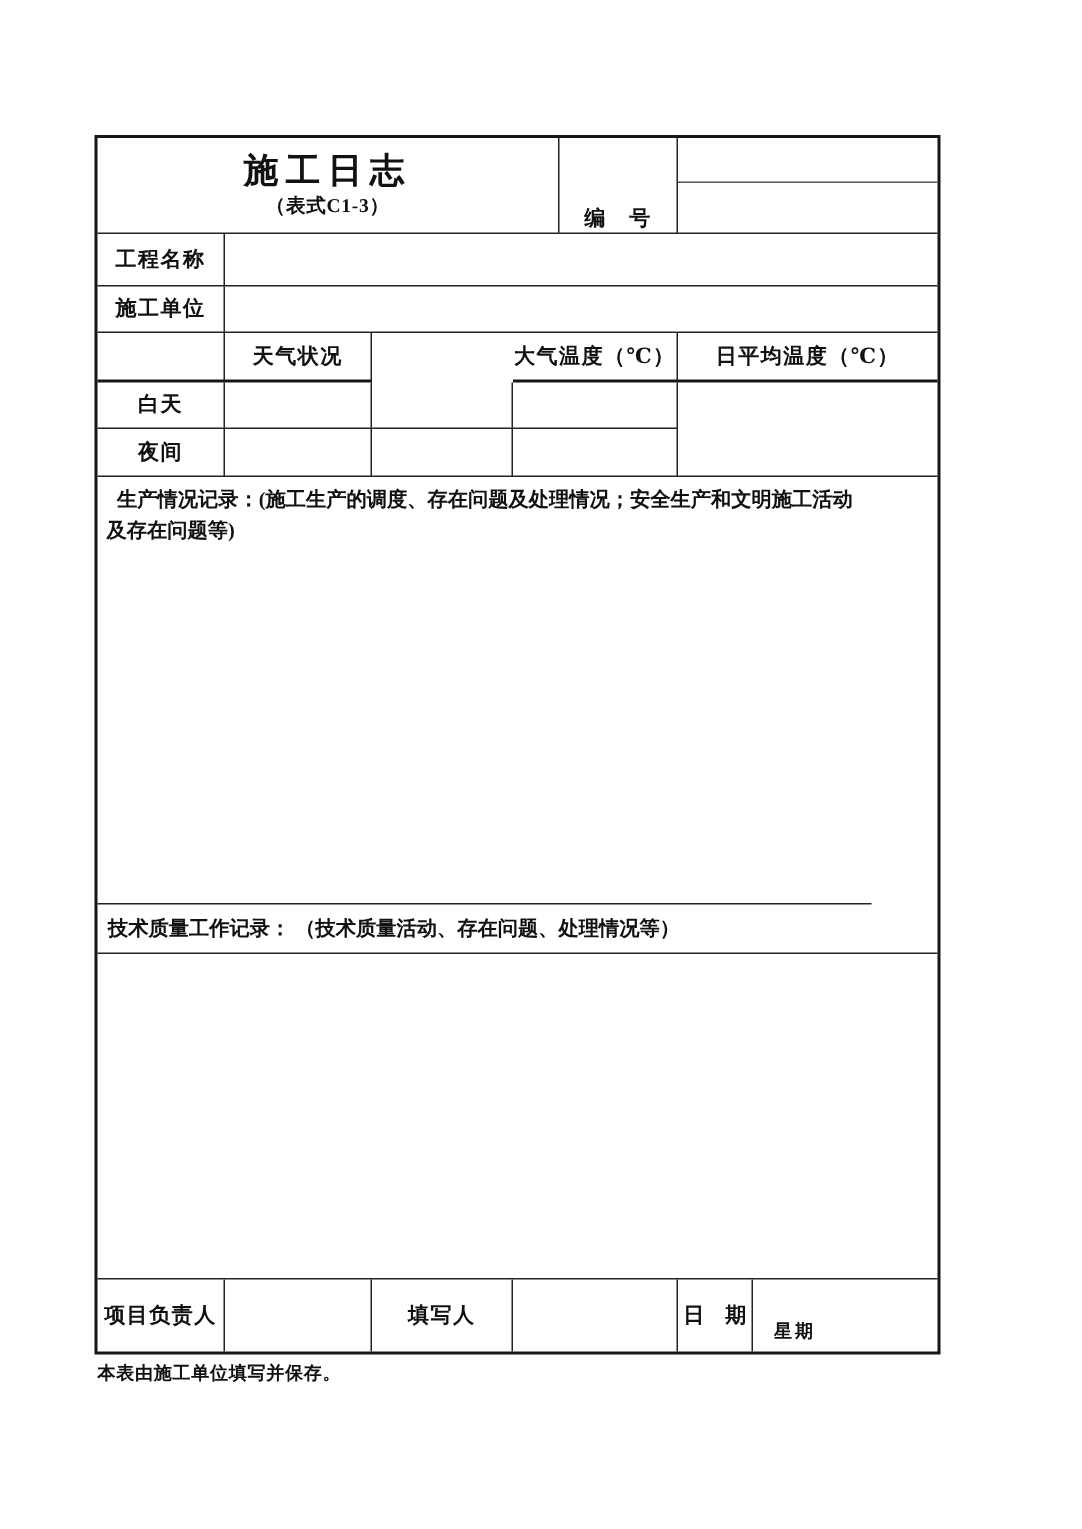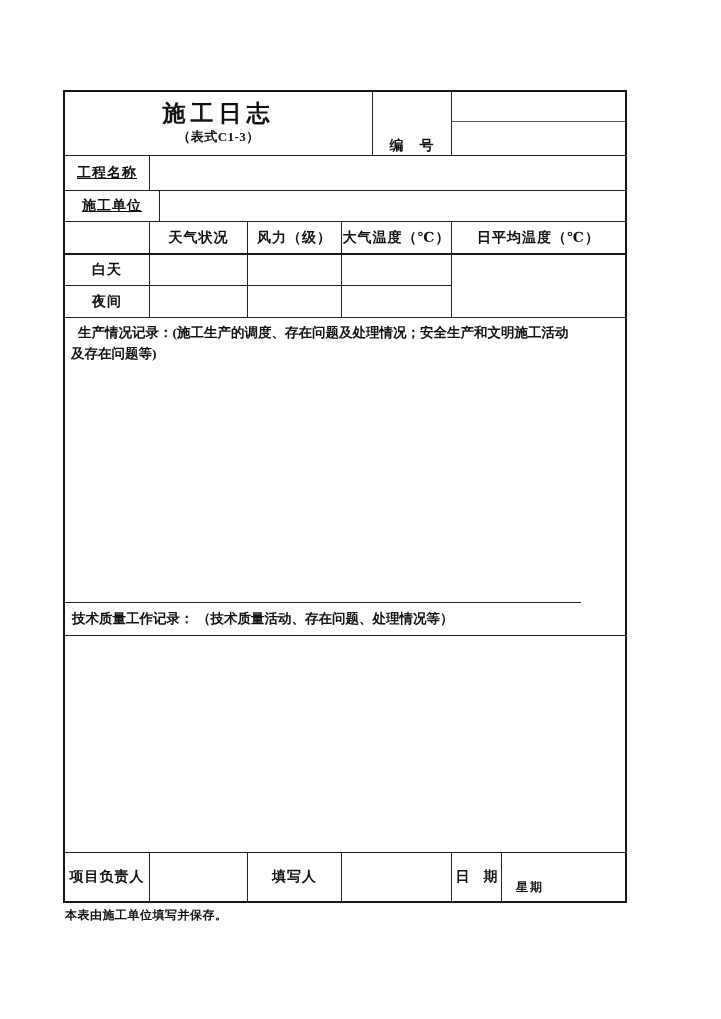--- a/index.html
+++ b/index.html
@@ -96,36 +96,33 @@
         <div class="form-title">施工日志</div>
         <div class="form-subtitle">（表式C1-3）</div>
       </div>
     </div>
     <div class="cell" style="left:308px;top:0;width:79px;height:64px;align-items:flex-end;">
       <span class="lbl">编　号</span>
     </div>
     <div class="cell no-r split" style="left:387px;top:0;width:173px;height:30px;"></div>
     <div class="cell no-r" style="left:387px;top:30px;width:173px;height:34px;"></div>
 
-    <div class="cell" style="left:0;top:64px;width:85px;height:35px;text-decoration:underline;">
+    <div class="cell" style="left:0;top:64px;width:85px;height:35px;">
       <span class="lbl">工程名称</span>
     </div>
     <div class="cell no-r" style="left:85px;top:64px;width:475px;height:35px;"></div>
 
-    <div class="cell" style="left:0;top:99px;width:95px;height:31px;text-decoration:underline;">
+    <div class="cell" style="left:0;top:99px;width:85px;height:31px;">
       <span class="lbl">施工单位</span>
     </div>
     <div class="cell no-r" style="left:85px;top:99px;width:475px;height:31px;"></div>
 
     <div class="cell b2" style="left:0;top:130px;width:85px;height:33px;"></div>
     <div class="cell b2" style="left:85px;top:130px;width:98px;height:33px;">
       <span class="lbl">天气状况</span>
-    </div>
-    <div class="cell b2" style="left:183px;top:130px;width:94px;height:33px;">
-      <span class="lbl">风力（级）</span>
     </div>
     <div class="cell b2" style="left:277px;top:130px;width:110px;height:33px;">
       <span class="lbl">大气温度（℃）</span>
     </div>
     <div class="cell no-r b2" style="left:387px;top:130px;width:173px;height:33px;">
       <span class="lbl">日平均温度（℃）</span>
     </div>
 
     <div class="cell" style="left:0;top:163px;width:85px;height:31px;">
       <span class="lbl">白天</span>

